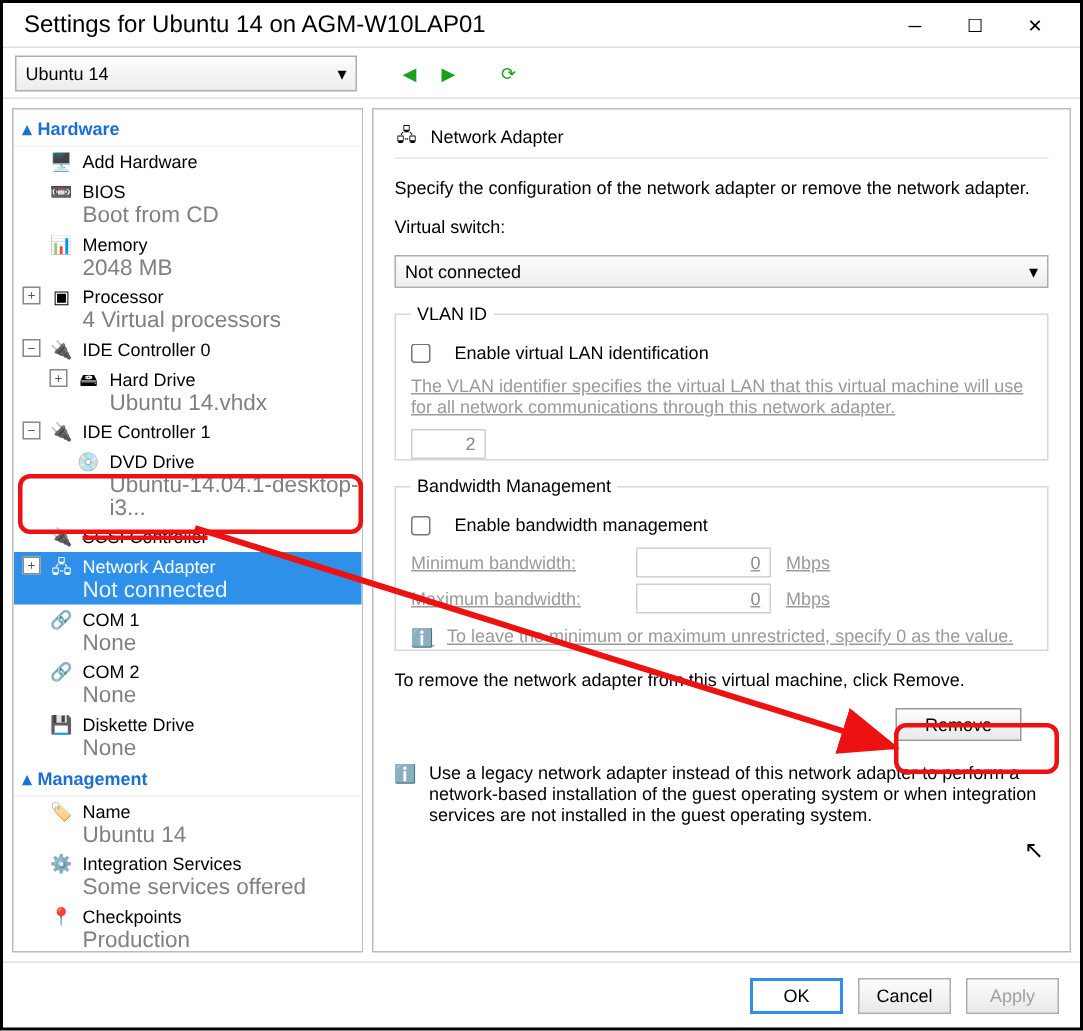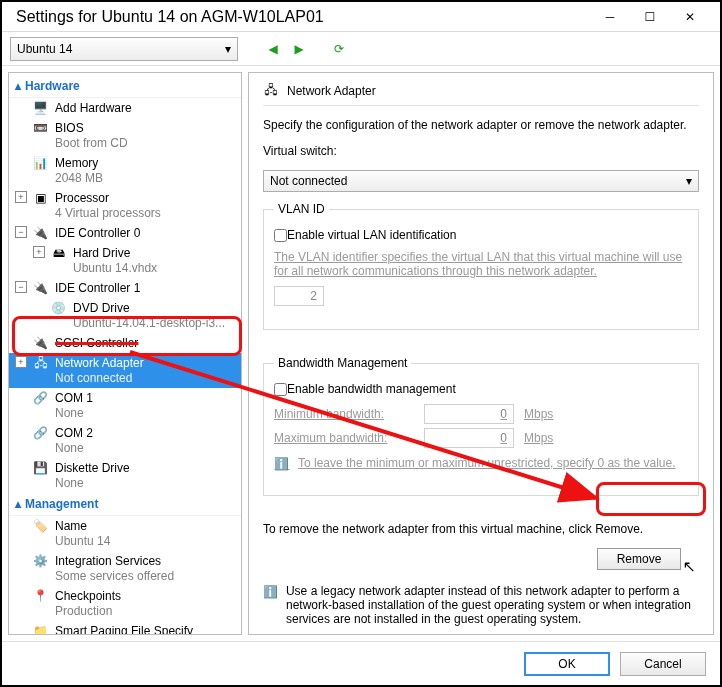--- a/index.html
+++ b/index.html
@@ -8,40 +8,40 @@
 .titlebar .title { flex: 1; font-size: 16px; padding-left: 4px; }
 .winbtn { width: 40px; height: 100%; display: flex; align-items: center; justify-content: center; color: #000; }
 .toolbar { height: 34px; display: flex; align-items: center; padding: 4px 8px; gap: 8px; border-bottom: 1px solid #e0e0e0; }
 .vm-dropdown { width: 228px; height: 24px; border: 1px solid #adadad; background: linear-gradient(#fdfdfd,#ededed); display: flex; align-items: center; padding: 0 6px; justify-content: space-between; }
 .navbtn { width: 18px; height: 18px; display: flex; align-items: center; justify-content: center; }
 .body { flex: 1; display: flex; padding: 6px; gap: 6px; overflow: hidden; }
 .sidebar { width: 234px; border: 1px solid #bcbcbc; background: #fff; overflow-y: auto; padding: 2px 0; }
 .section-hdr { color: #1a6fd1; font-weight: bold; padding: 4px 6px; display: flex; align-items: center; gap: 4px; border-bottom: 1px solid #f0f0f0;}
 .item { padding: 2px 0 2px 24px; line-height: 15px; position: relative; }
 .item .lab { display: flex; align-items: center; gap: 6px; }
-.item .sub { color: #808080; font-size: 12px; padding-left: 22px; }
+.item .sub { color: #808080; font-size: 15px; padding-left: 22px; }
 .item.selected { background: #2e90e8; color: #fff; }
 .item.selected .sub { color: #e8f2ff; }
 .ico { width: 16px; height: 16px; display: inline-flex; align-items: center; justify-content: center; font-size: 12px; }
 .exp { position: absolute; left: 6px; top: 3px; width: 12px; height: 12px; border: 1px solid #888; background: #fff; font-size: 9px; line-height: 10px; text-align: center; color: #555; }
 .content { flex: 1; border: 1px solid #bcbcbc; background: #fff; padding: 10px 14px; overflow-y: auto; position: relative; }
 .content-hdr { display: flex; align-items: center; gap: 8px; padding-bottom: 6px; border-bottom: 1px solid #e4e4e4; margin-bottom: 8px; }
 .desc, .grp-label { margin: 12px 0; }
 .vswitch { width: 100%; height: 22px; border: 1px solid #adadad; background: linear-gradient(#fdfdfd,#ededed); display: flex; align-items: center; justify-content: space-between; padding: 0 6px; margin-bottom: 10px; }
-fieldset { border: 1px solid #d8d8d8; padding: 8px 10px 23px; margin-bottom: 26px; }
+fieldset { border: 1px solid #d8d8d8; padding: 8px 10px 0; margin-bottom: 10px; }
 legend { font-size: 12px; padding: 0 4px; }
-.chkrow { display: flex; align-items: center; gap: 0; margin: 4px 0 8px; }
+.chkrow { display: flex; align-items: center; gap: 16px; margin: 4px 0 8px; }
 .grey { color: #9a9a9a; text-decoration: underline; }
 .numinput { width: 90px; height: 20px; border: 1px solid #d0d0d0; text-align: right; padding: 0 6px; background: #fff; color: #888; }
 .bandrow { display: flex; align-items: center; gap: 10px; margin: 4px 0; }
 .bandrow .lbl { width: 140px; }
 .inforow { display: flex; align-items: flex-start; gap: 8px; margin-top: 8px; }
 .removebtn { width: 84px; height: 22px; border: 1px solid #9a9a9a; background: linear-gradient(#fdfdfd,#e9e9e9); position: absolute; right: 18px; }
 .footer { height: 44px; border-top: 1px solid #e0e0e0; display: flex; justify-content: flex-end; align-items: center; gap: 10px; padding: 0 14px; }
-.footer button { width: 86px; height: 24px; border: 1px solid #adadad; background: linear-gradient(#fdfdfd,#e9e9e9); }
+.footer button { width: 62px; height: 24px; border: 1px solid #adadad; background: linear-gradient(#fdfdfd,#e9e9e9); }
 .footer .default { border: 2px solid #2e90e8; background: #fff; }
 .footer .disabled { color: #a0a0a0; }
 .highlight-box { position: absolute; border: 3px solid #e11; border-radius: 8px; pointer-events: none; }
 .arrow { position: absolute; pointer-events: none; }
 .scsi-strike { text-decoration: line-through #e11 3px; }
 .cursor { position: absolute; right: 17px; top: 484px; font-size: 16px; pointer-events: none; }
 </style>
 </head>
 <body>
 
@@ -256,20 +256,21 @@
       <span>Use a legacy network adapter instead of this network adapter to perform a network-based installation of the guest operating system or when integration services are not installed in the guest operating system.</span>
     </div>
 
     <span class="cursor">↖</span>
   </div>
 </div>
 
 <div class="footer">
   <button class="default">OK</button>
   <button>Cancel</button>
+  <button class="disabled">Apply</button>
 </div>
 
 <div class="highlight-box" style="left:12px; top:316px; width:230px; height:40px;"></div>
 <div class="highlight-box" style="left:596px; top:482px; width:110px; height:34px;"></div>
 <svg class="arrow" style="left:0;top:0;width:722px;height:687px">
   <defs>
       <marker id="ah" markerWidth="10" markerHeight="8" refX="9" refY="4" orient="auto">
         <polygon points="0 0, 10 4, 0 8" fill="#e11"></polygon>
       </marker>
     </defs>

